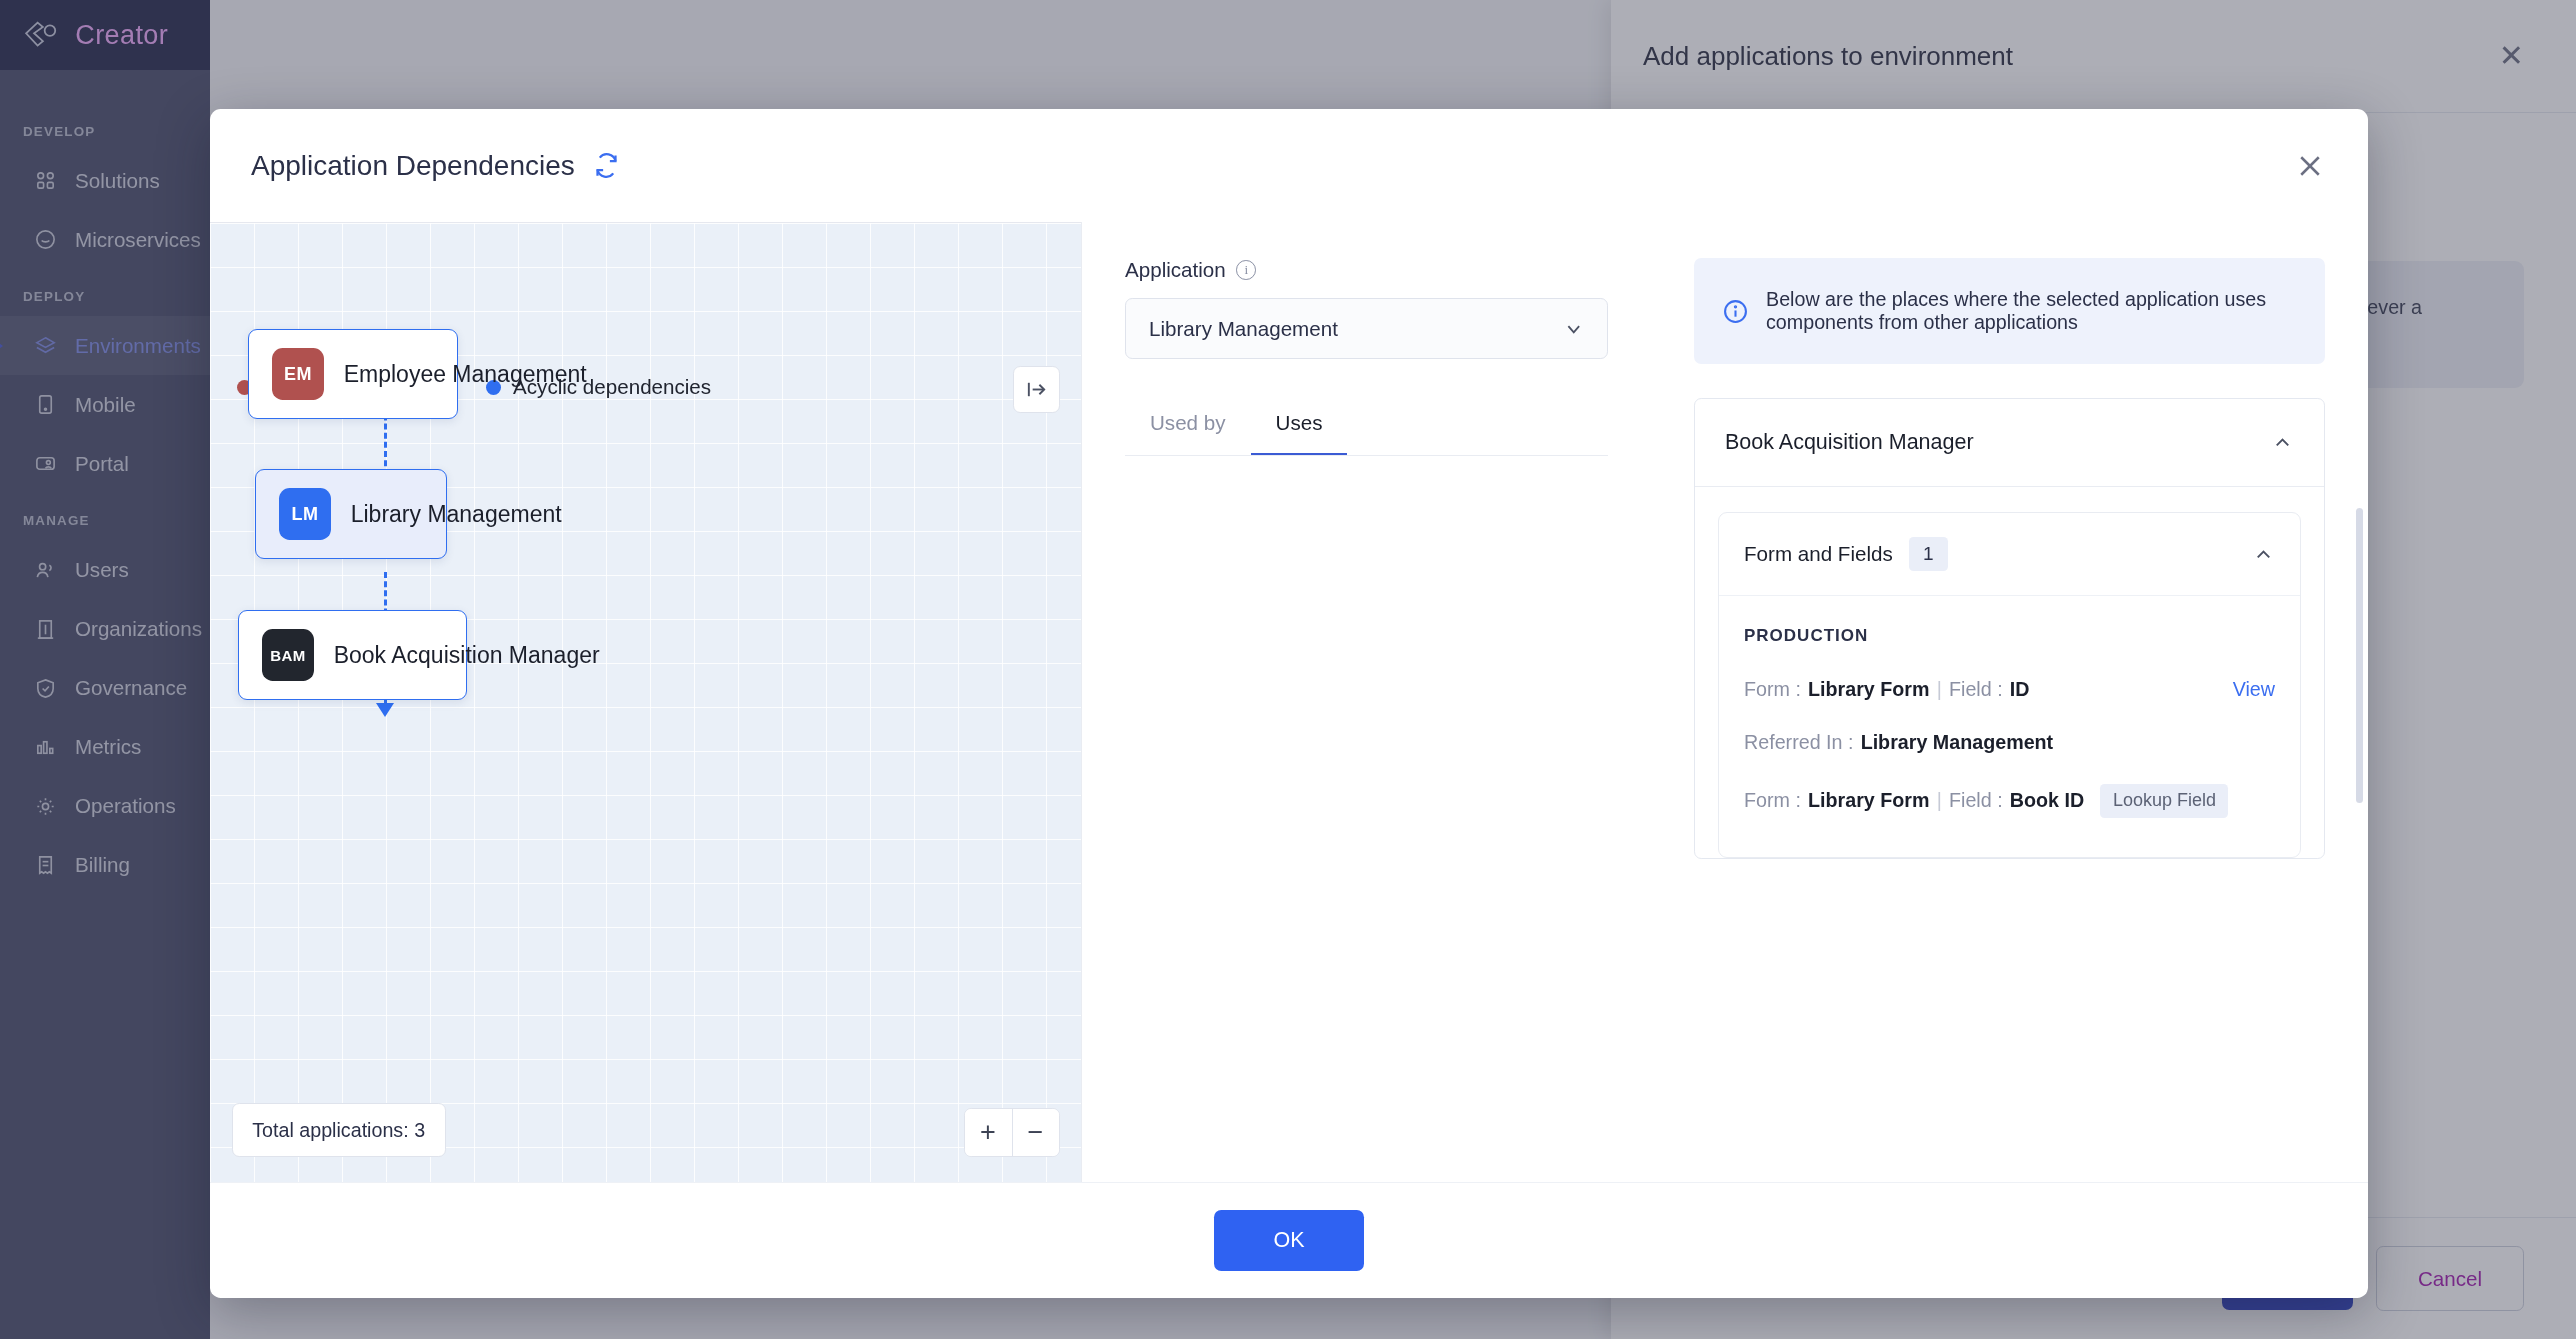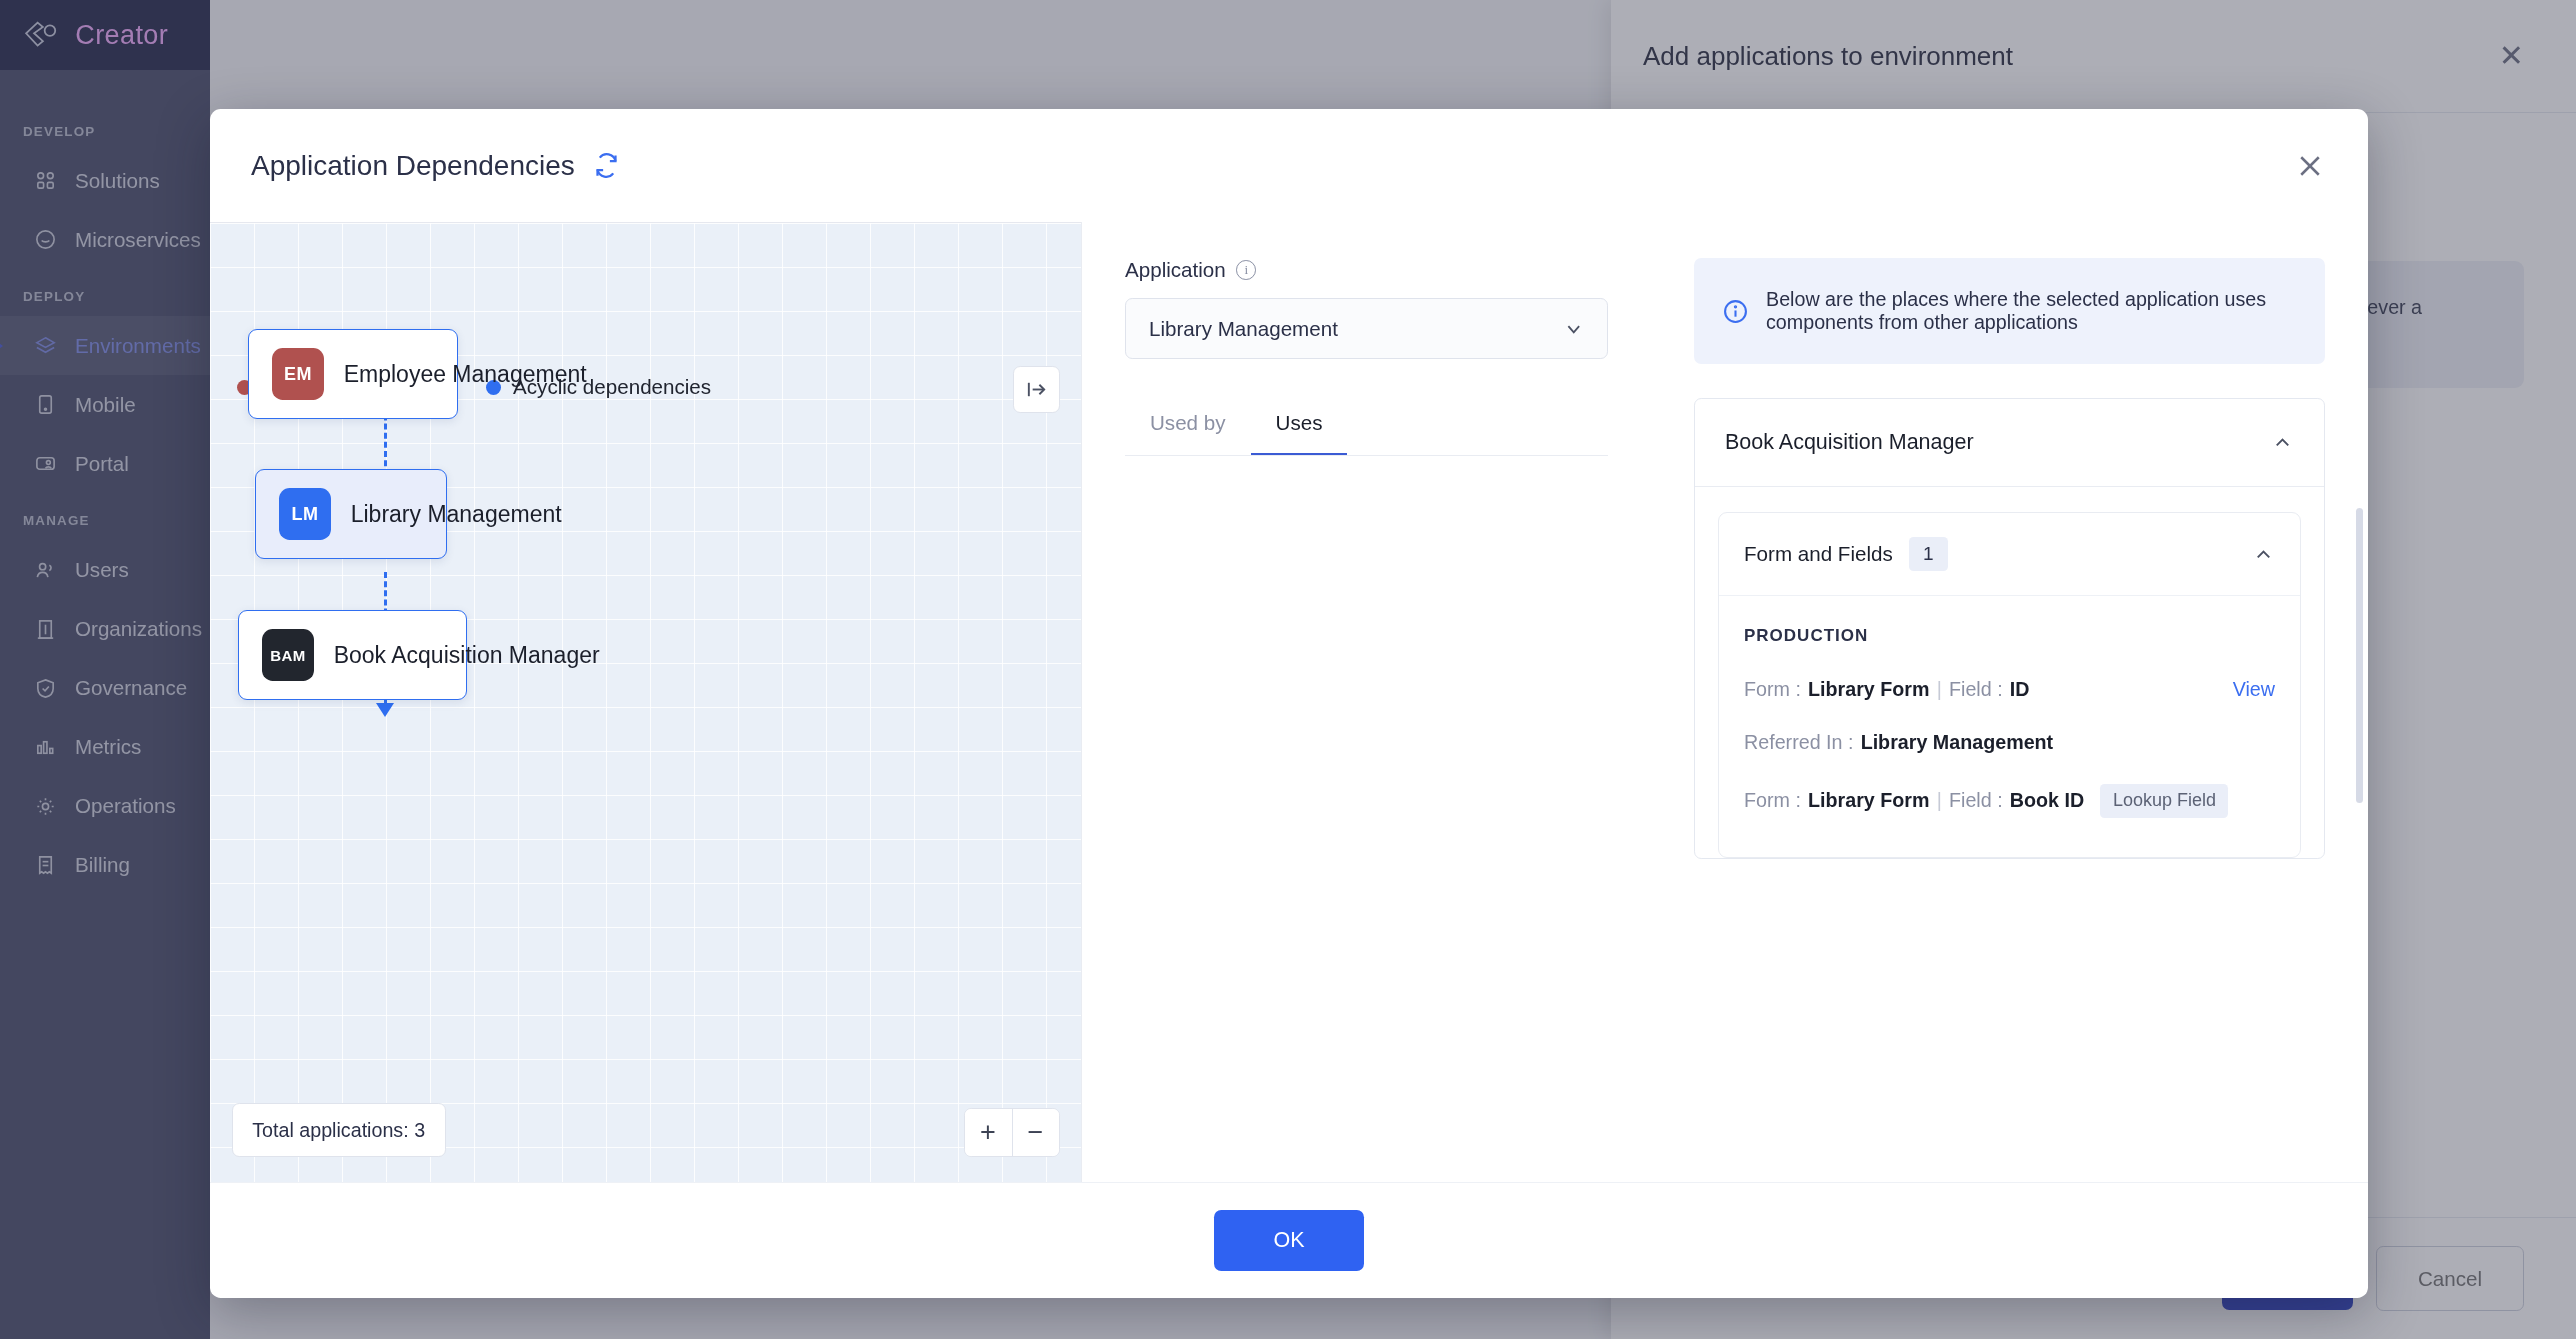--- a/index.html
+++ b/index.html
@@ -71,21 +71,21 @@
     position: absolute; left: 0; right: 0; bottom: 0; height: 122px;
     display: flex; align-items: center; justify-content: flex-end;
     gap: 23px; padding-right: 52px; border-top: 0.9px solid #e6e8ef;
     background: #fff;
   }
   .btn-primary {
     background: #2f43c4; color: #fff; border: none; border-radius: 7.2px;
     font-size: 20.6px; padding: 19.7px 47px; font-family: inherit;
   }
   .btn-secondary {
-    background: #fff; color: #737373; border: 0.9px solid #ccd0dd;
+    background: #fff; color: #a21caf; border: 0.9px solid #ccd0dd;
     border-radius: 7.2px; font-size: 20.6px; padding: 19.7px 41px;
     font-family: inherit;
   }
 
   
   .scrim {
     position: absolute; inset: 0; background: rgba(60,62,80,.42);
   }
 
   

